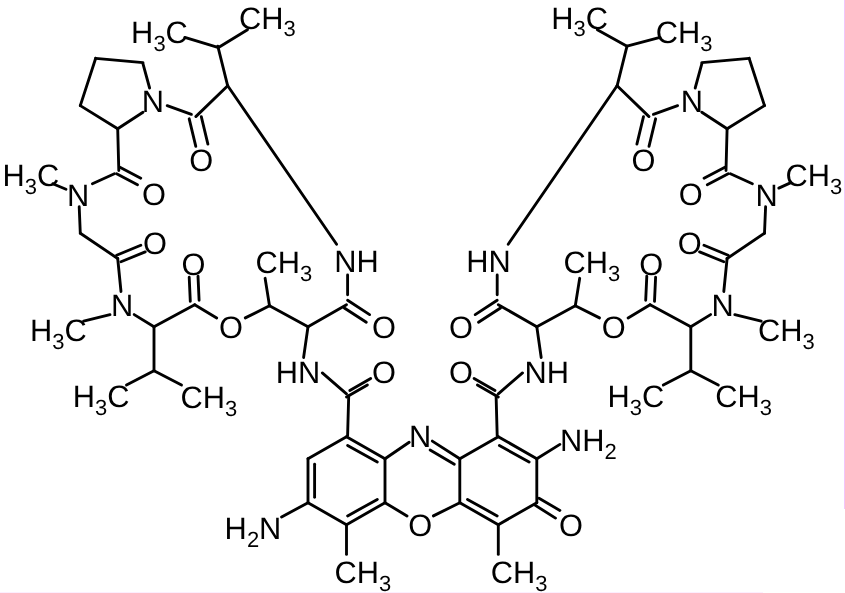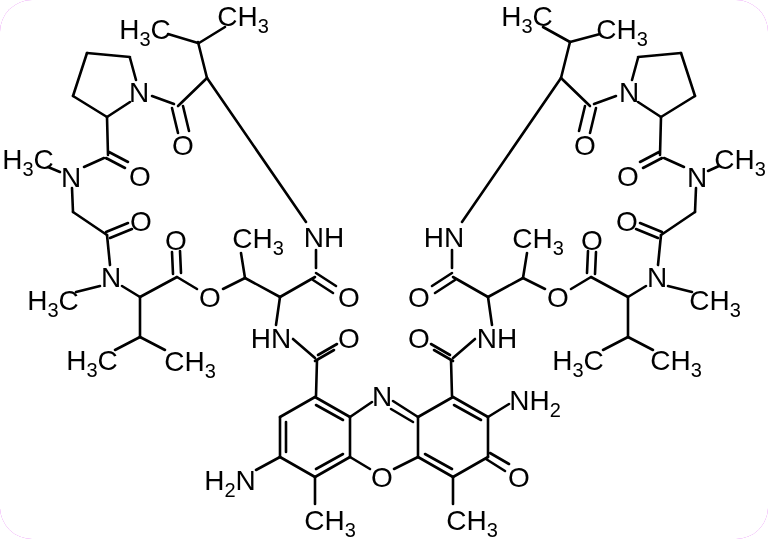--- a/index.html
+++ b/index.html
@@ -6,21 +6,20 @@
     margin: 0;
     padding: 0;
     background: #ffffff;
   }
   .page {
     width: 768px;
     height: 539px;
     background: #d946ef;
     position: relative;
     overflow: hidden;
-    border-radius: 32px;
   }
   svg {
     display: block;
     font-family: "Liberation Sans", "DejaVu Sans", sans-serif;
   }
   svg text {
     fill: #000000;
     user-select: none;
   }
 </style>

